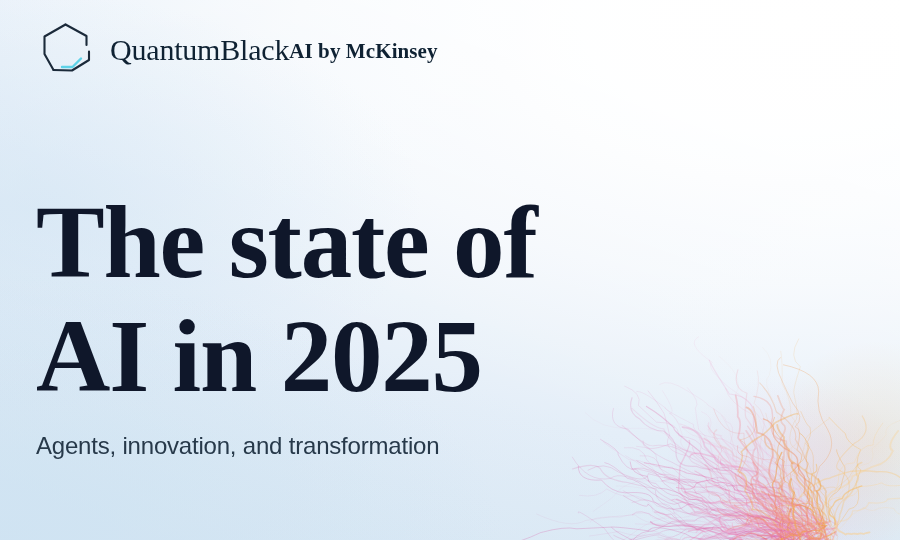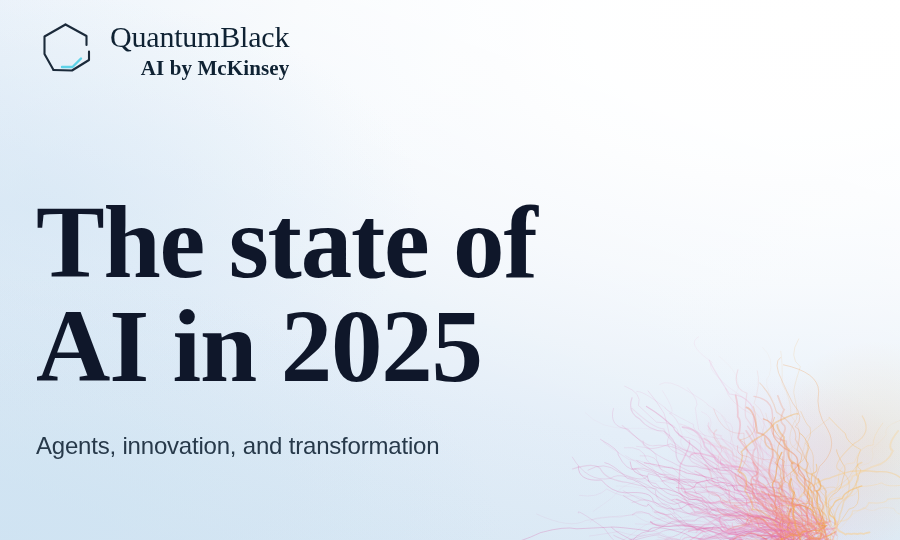--- a/index.html
+++ b/index.html
@@ -46,22 +46,22 @@
     gap: 12px;
   }
   .logo-mark {
     width: 62px;
     height: 60px;
     flex: none;
     display: block;
   }
   .logo-words {
     display: flex;
-    flex-direction: column;
-    align-items: flex-end;
+    flex-direction: row;
+    align-items: flex-start;
     line-height: 1;
   }
   .logo-name {
     font-family: "Liberation Serif", serif;
     font-size: 30px;
     letter-spacing: -0.2px;
     color: #0f2233;
     white-space: nowrap;
   }
   .logo-sub {
@@ -85,21 +85,21 @@
     font-family: "Liberation Serif", serif;
     font-weight: 700;
     font-size: 103px;
     line-height: 0.99;
     letter-spacing: -1.2px;
     color: #0f172a;
     white-space: nowrap;
     margin: 0;
   }
   .headline-line + .headline-line {
-    margin-top: 2px;
+    margin-top: 12px;
   }
   .subtitle {
     position: absolute;
     left: 36px;
     top: 432px;
     font-family: "Liberation Sans", sans-serif;
     font-size: 24px;
     letter-spacing: -0.2px;
     color: #27394a;
     white-space: nowrap;

